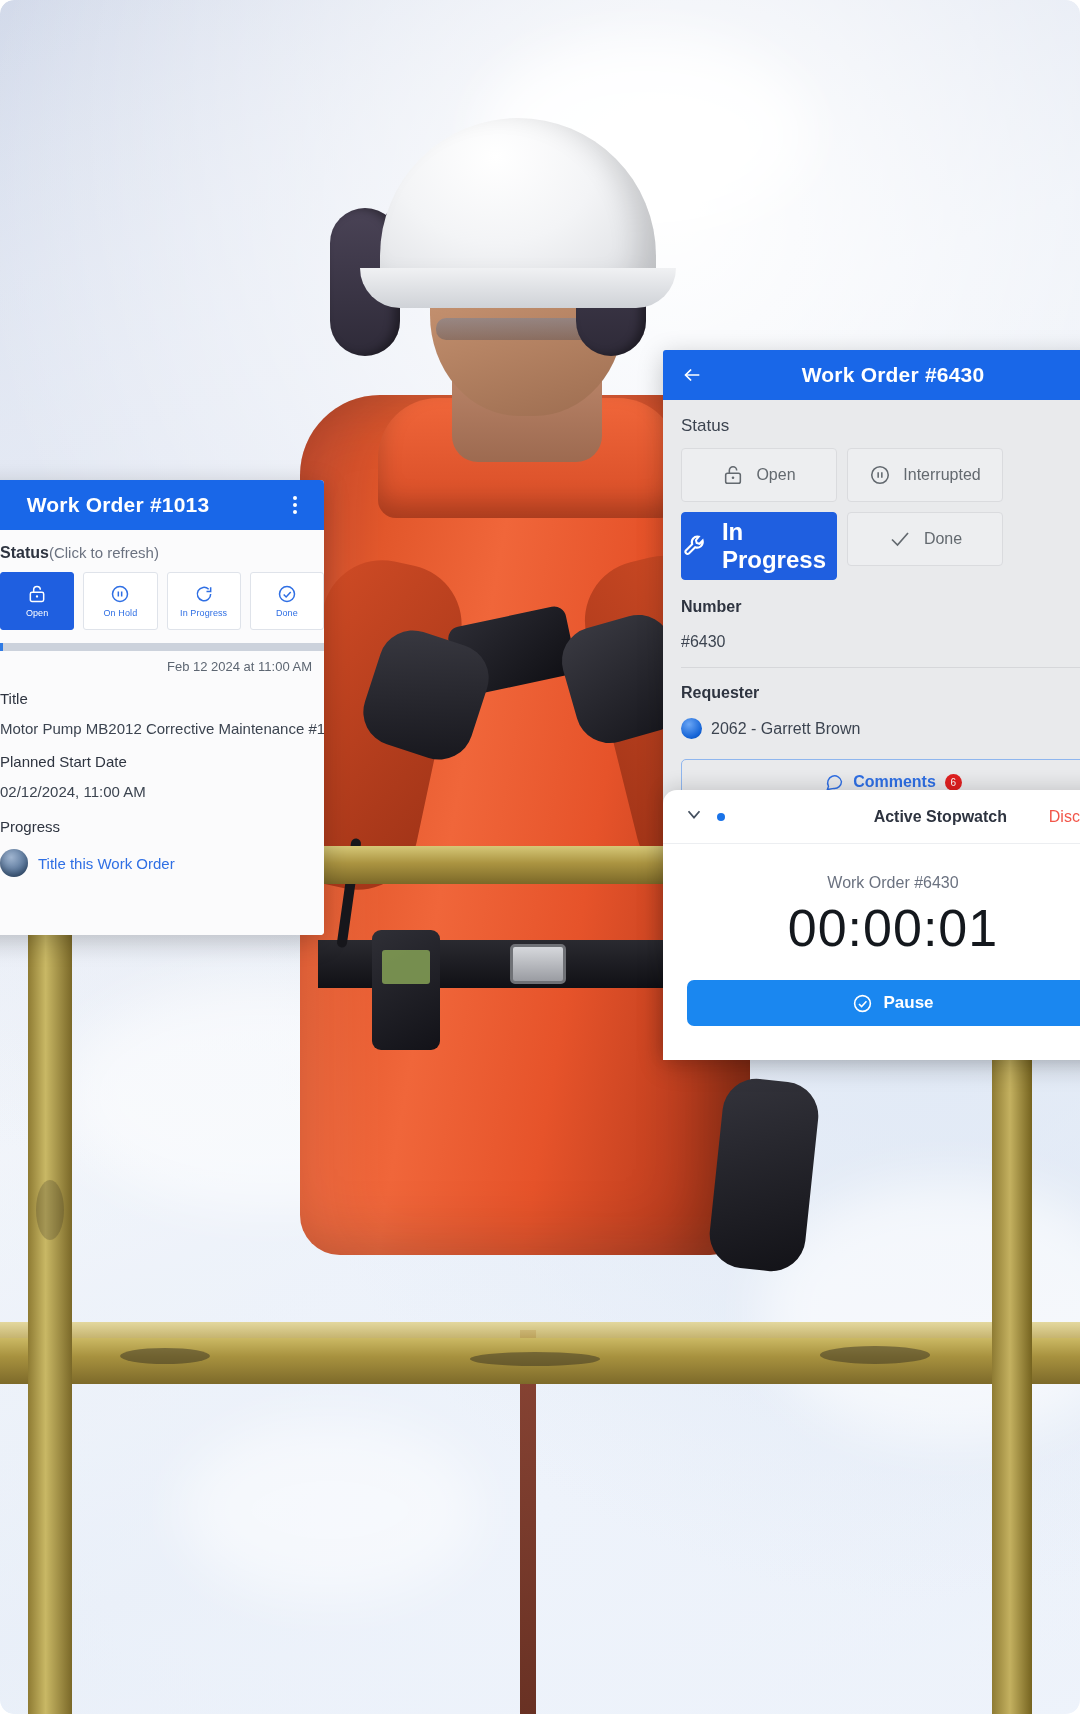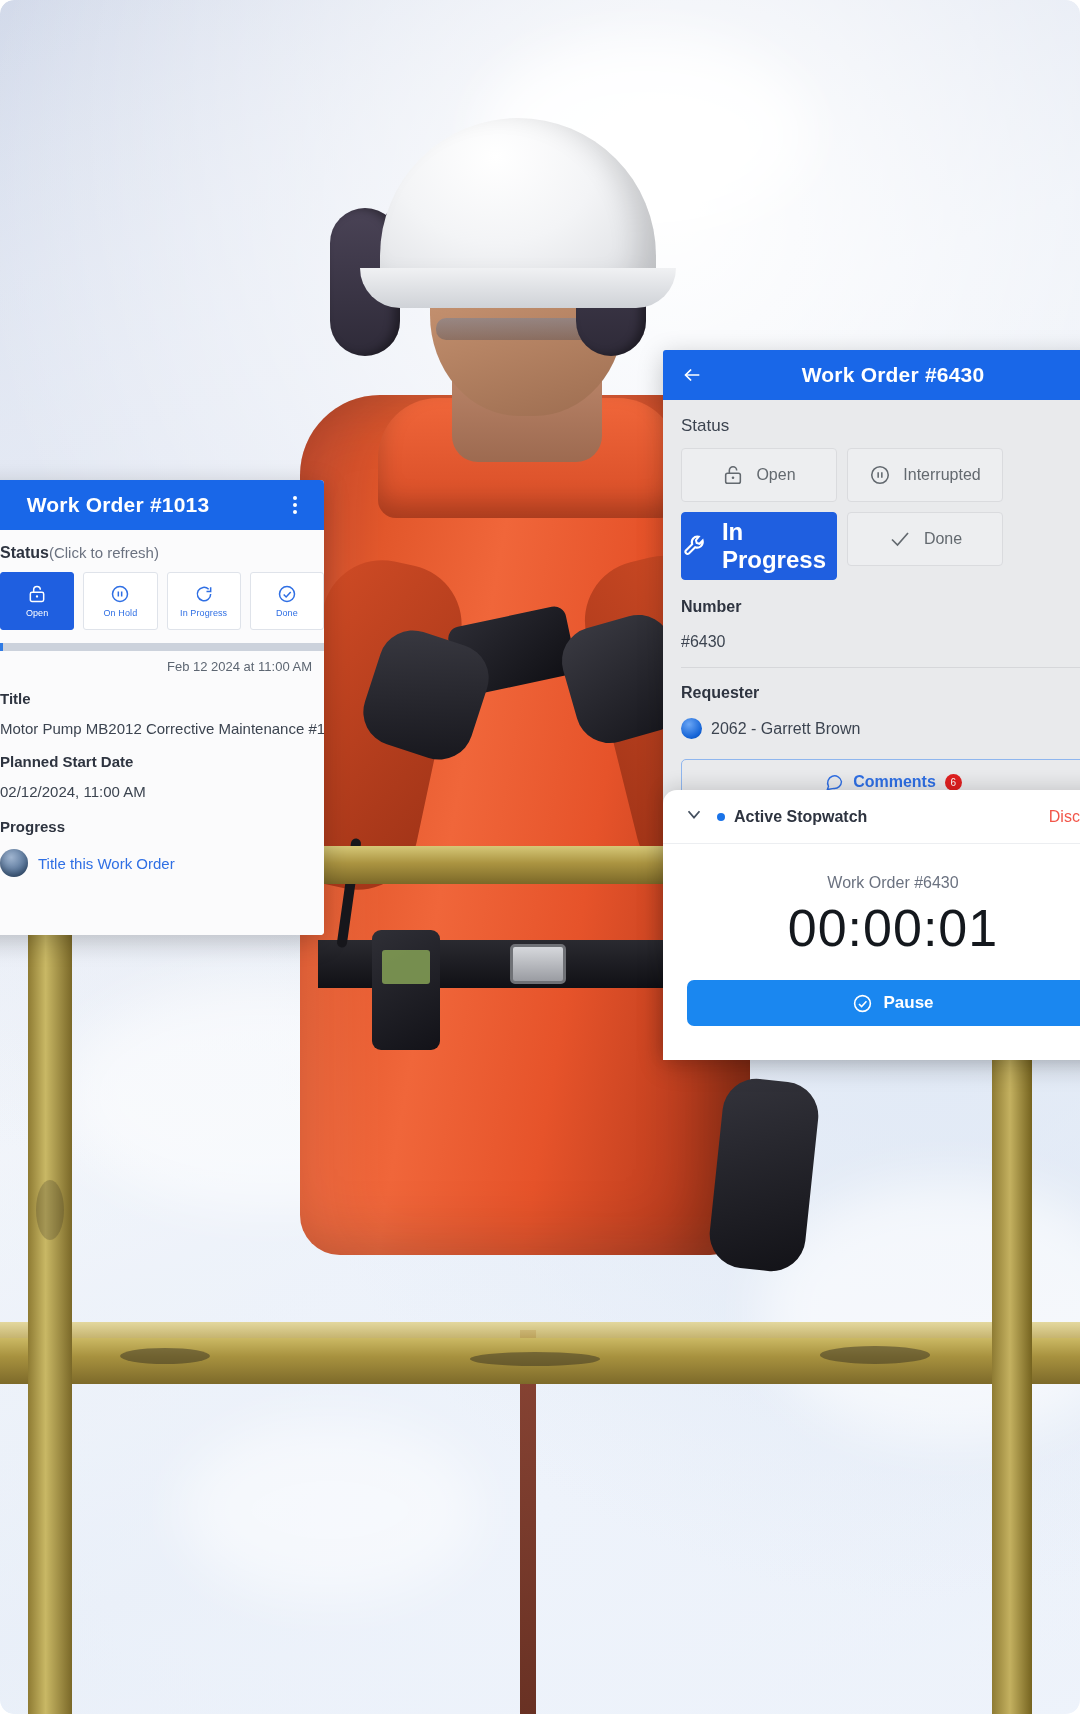--- a/index.html
+++ b/index.html
@@ -182,21 +182,21 @@
     width:82px;height:58px;border:1px solid #dfe3ea;background:#fff;border-radius:3px;
     display:flex;flex-direction:column;align-items:center;justify-content:center;gap:4px;
     color:#2f6fe4;cursor:pointer;box-sizing:border-box;
   }
   .l-chip.active{background:#1f5fe0;border-color:#1f5fe0;color:#fff;}
   .l-chip span{font-size:9px;letter-spacing:.1px;}
   .l-progress{height:8px;background:#ccd2dc;margin-top:13px;position:relative;}
   .l-progress i{position:absolute;left:0;top:0;height:100%;width:16%;background:#2f7ae5;display:block;}
   .l-stamp{text-align:right;font-size:13px;color:#5d6672;padding:8px 12px 0 0;}
   .l-field{padding:16px 0 0 58px;}
-  .l-flabel{font-size:15px;font-weight:bold;color:#2e3440;}
+  .l-flabel{font-size:15px;font-weight:normal;color:#2e3440;}
   .l-fvalue{font-size:15px;color:#3c4450;margin-top:13px;white-space:nowrap;}
   .l-assignee{display:flex;align-items:center;gap:10px;padding:14px 0 0 58px;}
   .l-avatar{
     width:28px;height:28px;border-radius:50%;flex:none;
     background:radial-gradient(circle at 40% 30%,#9fb4cf,#4b6a90 70%,#2c4462);
     box-shadow:inset 0 -4px 6px rgba(0,0,0,.25);
   }
   .l-join{font-size:15px;color:#2f6fe4;cursor:pointer;}
 
   
@@ -236,21 +236,21 @@
     font-size:10px;display:flex;align-items:center;justify-content:center;padding:0 3px;box-sizing:border-box;
   }
 
   
   #sheet-stopwatch{
     position:absolute;left:663px;top:790px;width:460px;height:270px;background:#fff;
     border-radius:14px 14px 0 0;box-shadow:0 -4px 18px rgba(0,0,0,.14);overflow:hidden;
   }
   .sw-head{height:54px;display:flex;align-items:center;padding:0 20px;box-sizing:border-box;border-bottom:1px solid #eceef1;}
   .sw-chevron{width:34px;color:#44505f;font-size:20px;cursor:pointer;}
-  .sw-center{flex:1;display:flex;align-items:center;justify-content:flex-start;gap:9px;}
+  .sw-center{flex:1;display:flex;align-items:center;justify-content:space-between;gap:9px;}
   .sw-dot{width:8px;height:8px;border-radius:50%;background:#1a73e8;}
   .sw-title{font-size:16px;color:#2e3440;font-weight:bold;}
   .sw-discard{font-size:16px;color:#f2564a;cursor:pointer;width:96px;text-align:right;}
   .sw-wo{text-align:center;font-size:16px;color:#6b7280;padding-top:30px;}
   .sw-time{text-align:center;font-size:52px;color:#14181d;letter-spacing:1px;padding-top:6px;}
   .sw-actions{display:flex;gap:15px;padding:22px 24px 0 24px;}
   .sw-btn{
     flex:1;height:46px;border-radius:7px;display:flex;align-items:center;justify-content:center;gap:10px;
     font-size:17px;cursor:pointer;box-sizing:border-box;
   }

